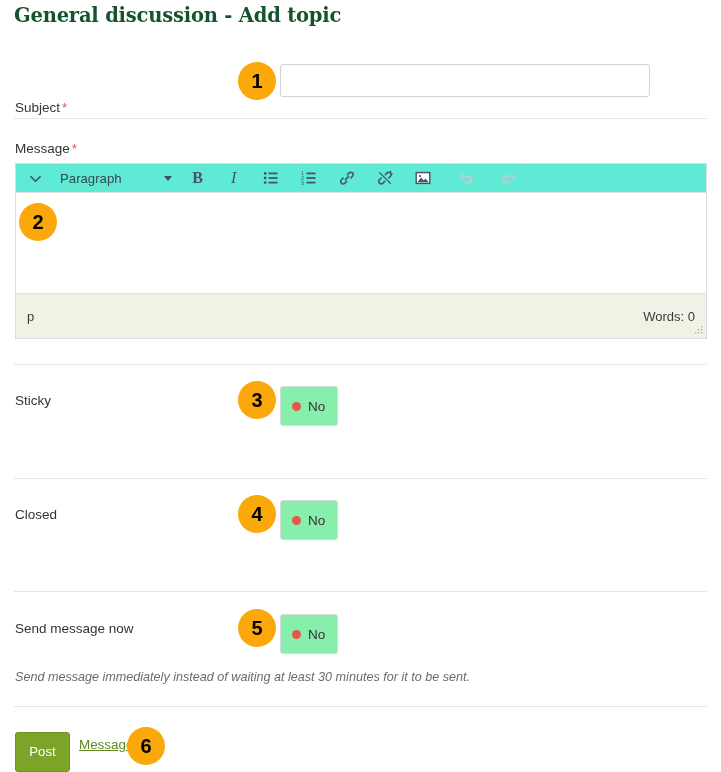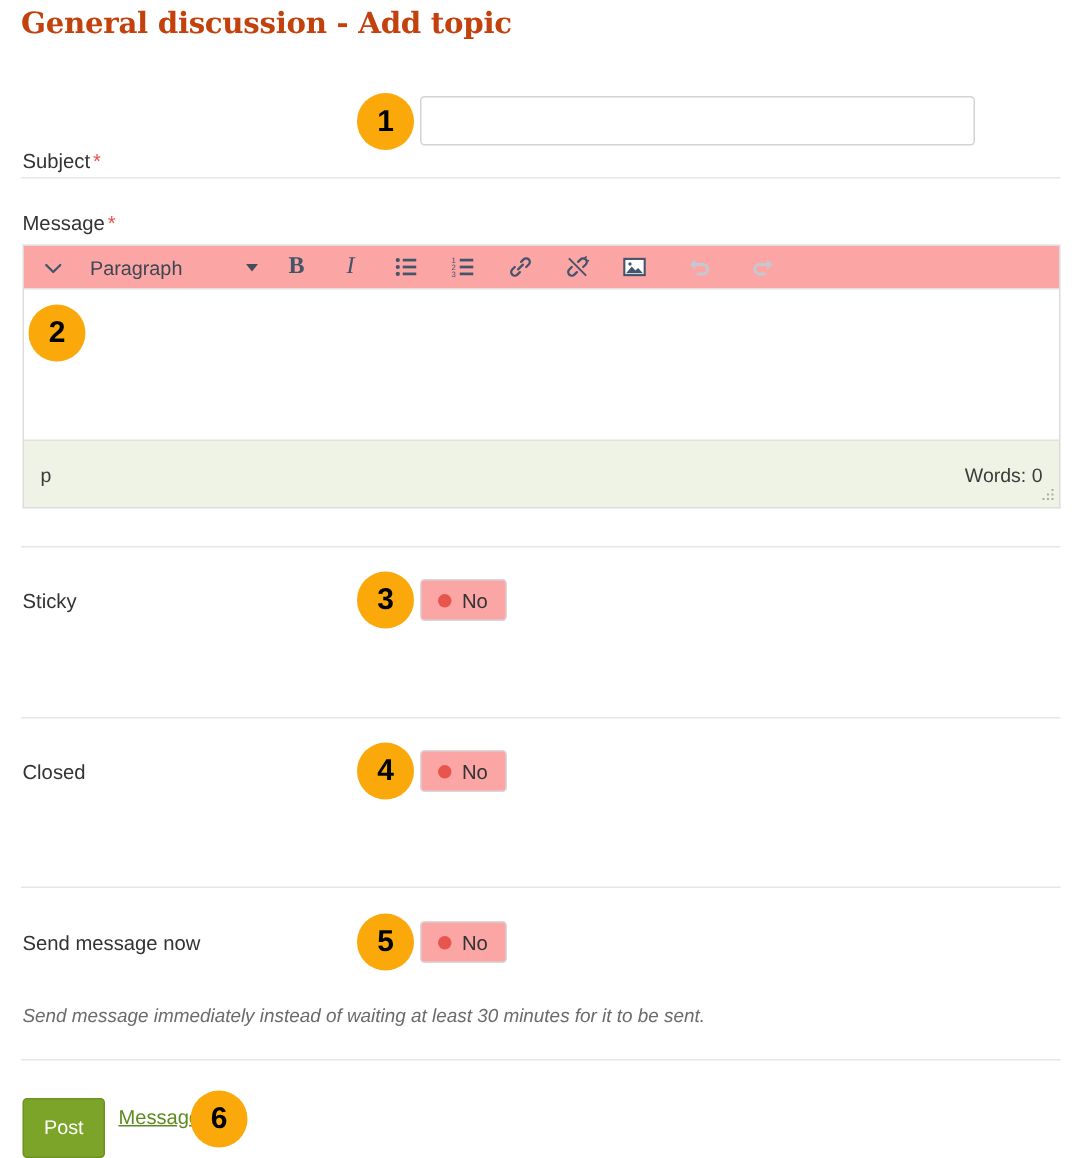--- a/index.html
+++ b/index.html
@@ -24,21 +24,21 @@
   }
 
   
   .page-title {
     position: absolute;
     left: 14px;
     top: 4px;
     font-family: "DejaVu Serif", "Liberation Serif", serif;
     font-size: 19.5px;
     font-weight: bold;
-    color: #c2410c;
+    color: #14532d;
     letter-spacing: -0.2px;
     white-space: nowrap;
   }
 
   
   .hr {
     position: absolute;
     left: 14px;
     width: 693px;
     height: 1px;
@@ -92,21 +92,21 @@
     left: 15px;
     top: 163px;
     width: 692px;
     box-sizing: border-box;
     border: 1px solid #dcdcdc;
     background: #ffffff;
   }
   .editor-toolbar {
     height: 29px;
     box-sizing: border-box;
-    background: #fca5a5;
+    background: #5eead4;
     border-bottom: 1px solid #e2e2e2;
     display: flex;
     align-items: center;
     padding: 0 4px;
   }
   .tb-btn {
     display: flex;
     align-items: center;
     justify-content: center;
     height: 27px;
@@ -157,23 +157,23 @@
     right: 3px;
     bottom: 3px;
     width: 9px;
     height: 9px;
     opacity: 0.55;
   }
 
   
   .switch {
     position: absolute;
-    height: 28px;
-    box-sizing: border-box;
-    background: #fca5a5;
+    height: 40px;
+    box-sizing: border-box;
+    background: #86efac;
     border: 1px solid #d8d8d8;
     border-radius: 3px;
     display: flex;
     align-items: center;
     gap: 7px;
     padding: 0 12px 0 11px;
     font-size: 13.5px;
     color: #333333;
     cursor: pointer;
     user-select: none;

